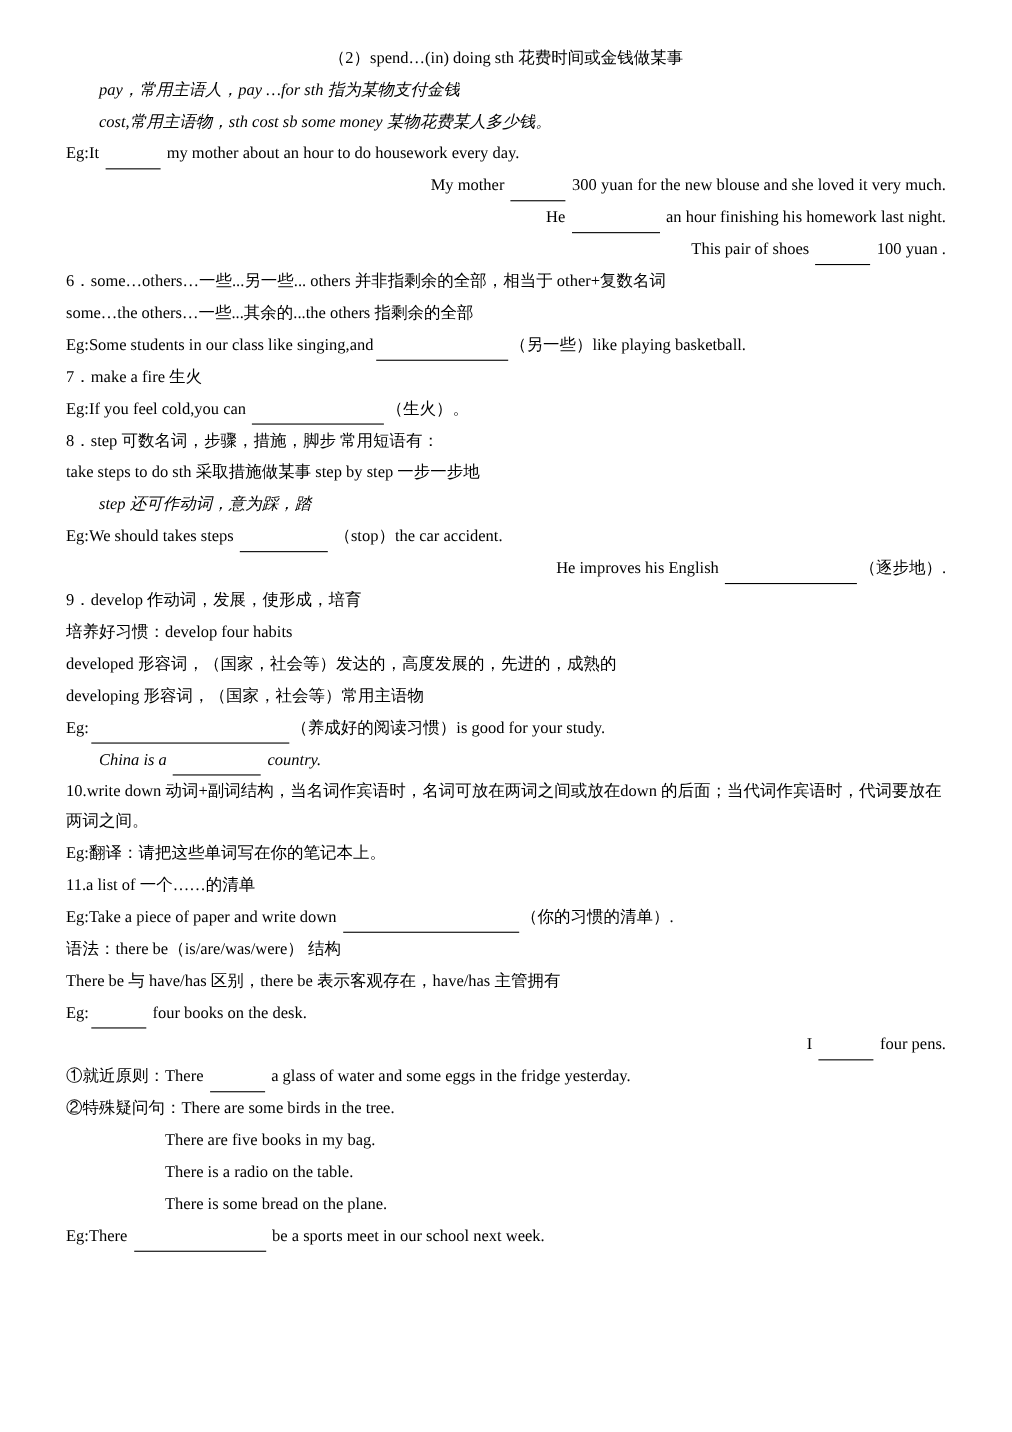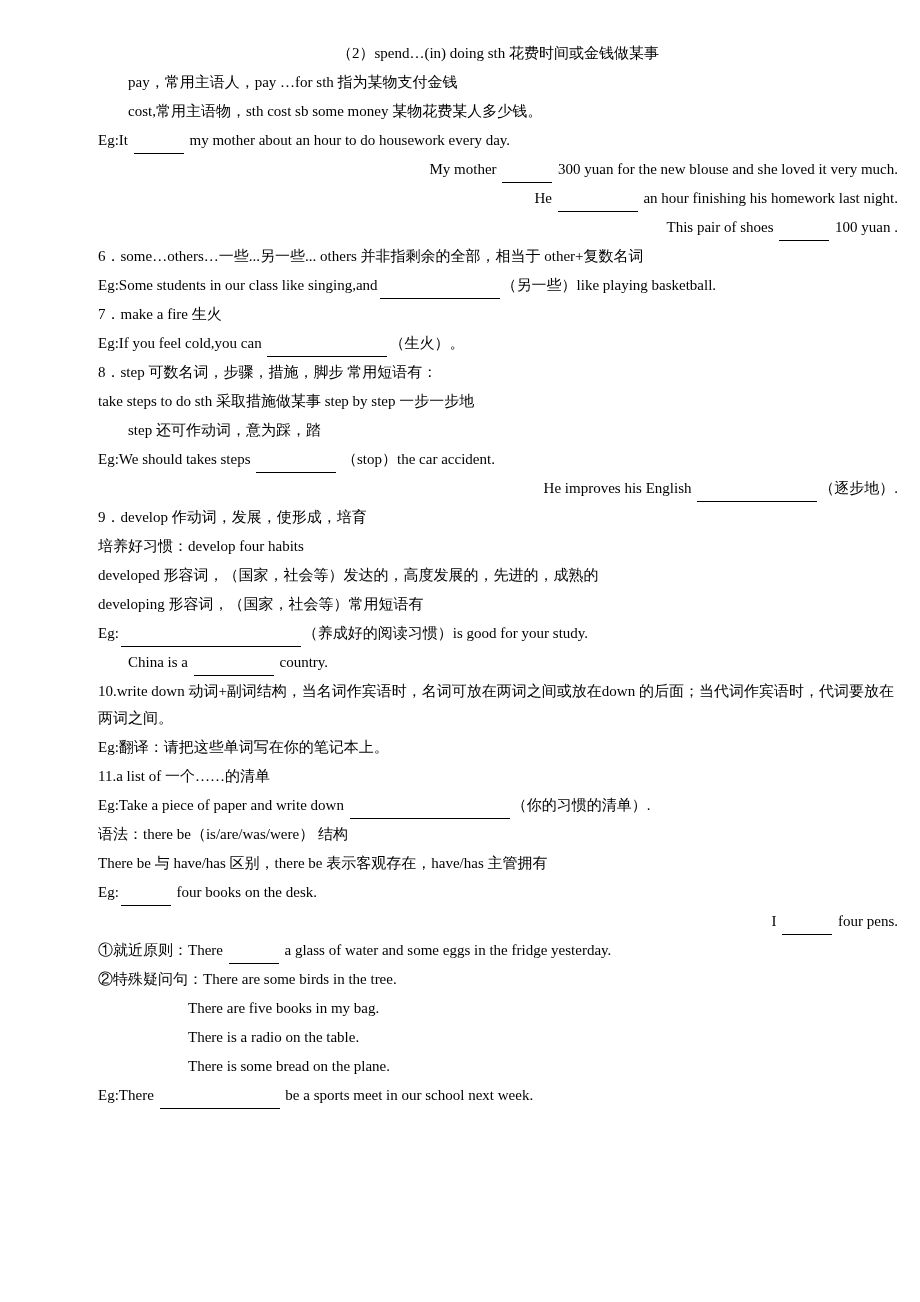--- a/index.html
+++ b/index.html
@@ -12,28 +12,28 @@
       font-family: "SimSun", "宋体", "Times New Roman", serif;
       font-size: 15px;
       color: #000000;
       width: 920px;
       min-height: 1302px;
       padding: 40px 60px 60px 60px;
       line-height: 1.75;
     }
     .content {
       width: 100%;
-      margin-left: 38px;
     }
     p {
       margin-bottom: 2px;
       line-height: 1.8;
     }
     .indent1 {
       text-indent: 2em;
+      font-style: italic;
     }
     .indent2 {
       text-indent: 4em;
       text-align: right;
     }
     .indent3 {
       text-indent: 6em;
     }
     .blank {
       display: inline-block;
@@ -82,20 +82,23 @@
     He <span class="blank blank-medium"></span> an hour finishing his homework last night.
   </p>
   <p class="indent2">
     This pair of shoes <span class="blank blank-short"></span> 100 yuan .
   </p>
 
   <p>
     6．some…others…一些...另一些...  others 并非指剩余的全部，相当于 other+复数名词
   </p>
   <p>
+    some…the others…一些...其余的...the others 指剩余的全部
+  </p>
+  <p>
     Eg:Some students in our class like singing,and<span class="blank blank-long"></span>（另一些）like playing basketball.
   </p>
 
   <p>
     7．make a fire  生火
   </p>
   <p>
     Eg:If you feel cold,you can  <span class="blank blank-long"></span>（生火）。
   </p>
 
@@ -118,21 +121,21 @@
   <p>
     9．develop 作动词，发展，使形成，培育
   </p>
   <p>
     培养好习惯：develop four habits
   </p>
   <p>
     developed 形容词，（国家，社会等）发达的，高度发展的，先进的，成熟的
   </p>
   <p>
-    developing 形容词，（国家，社会等）常用短语有
+    developing 形容词，（国家，社会等）常用主语物
   </p>
   <p>
     Eg:<span class="blank" style="min-width:180px;"></span>（养成好的阅读习惯）is good for your study.
   </p>
   <p class="indent1">
     China is a <span class="blank blank-medium"></span> country.
   </p>
 
   <p>
     10.write down 动词+副词结构，当名词作宾语时，名词可放在两词之间或放在down 的后面；当代词作宾语时，代词要放在两词之间。

